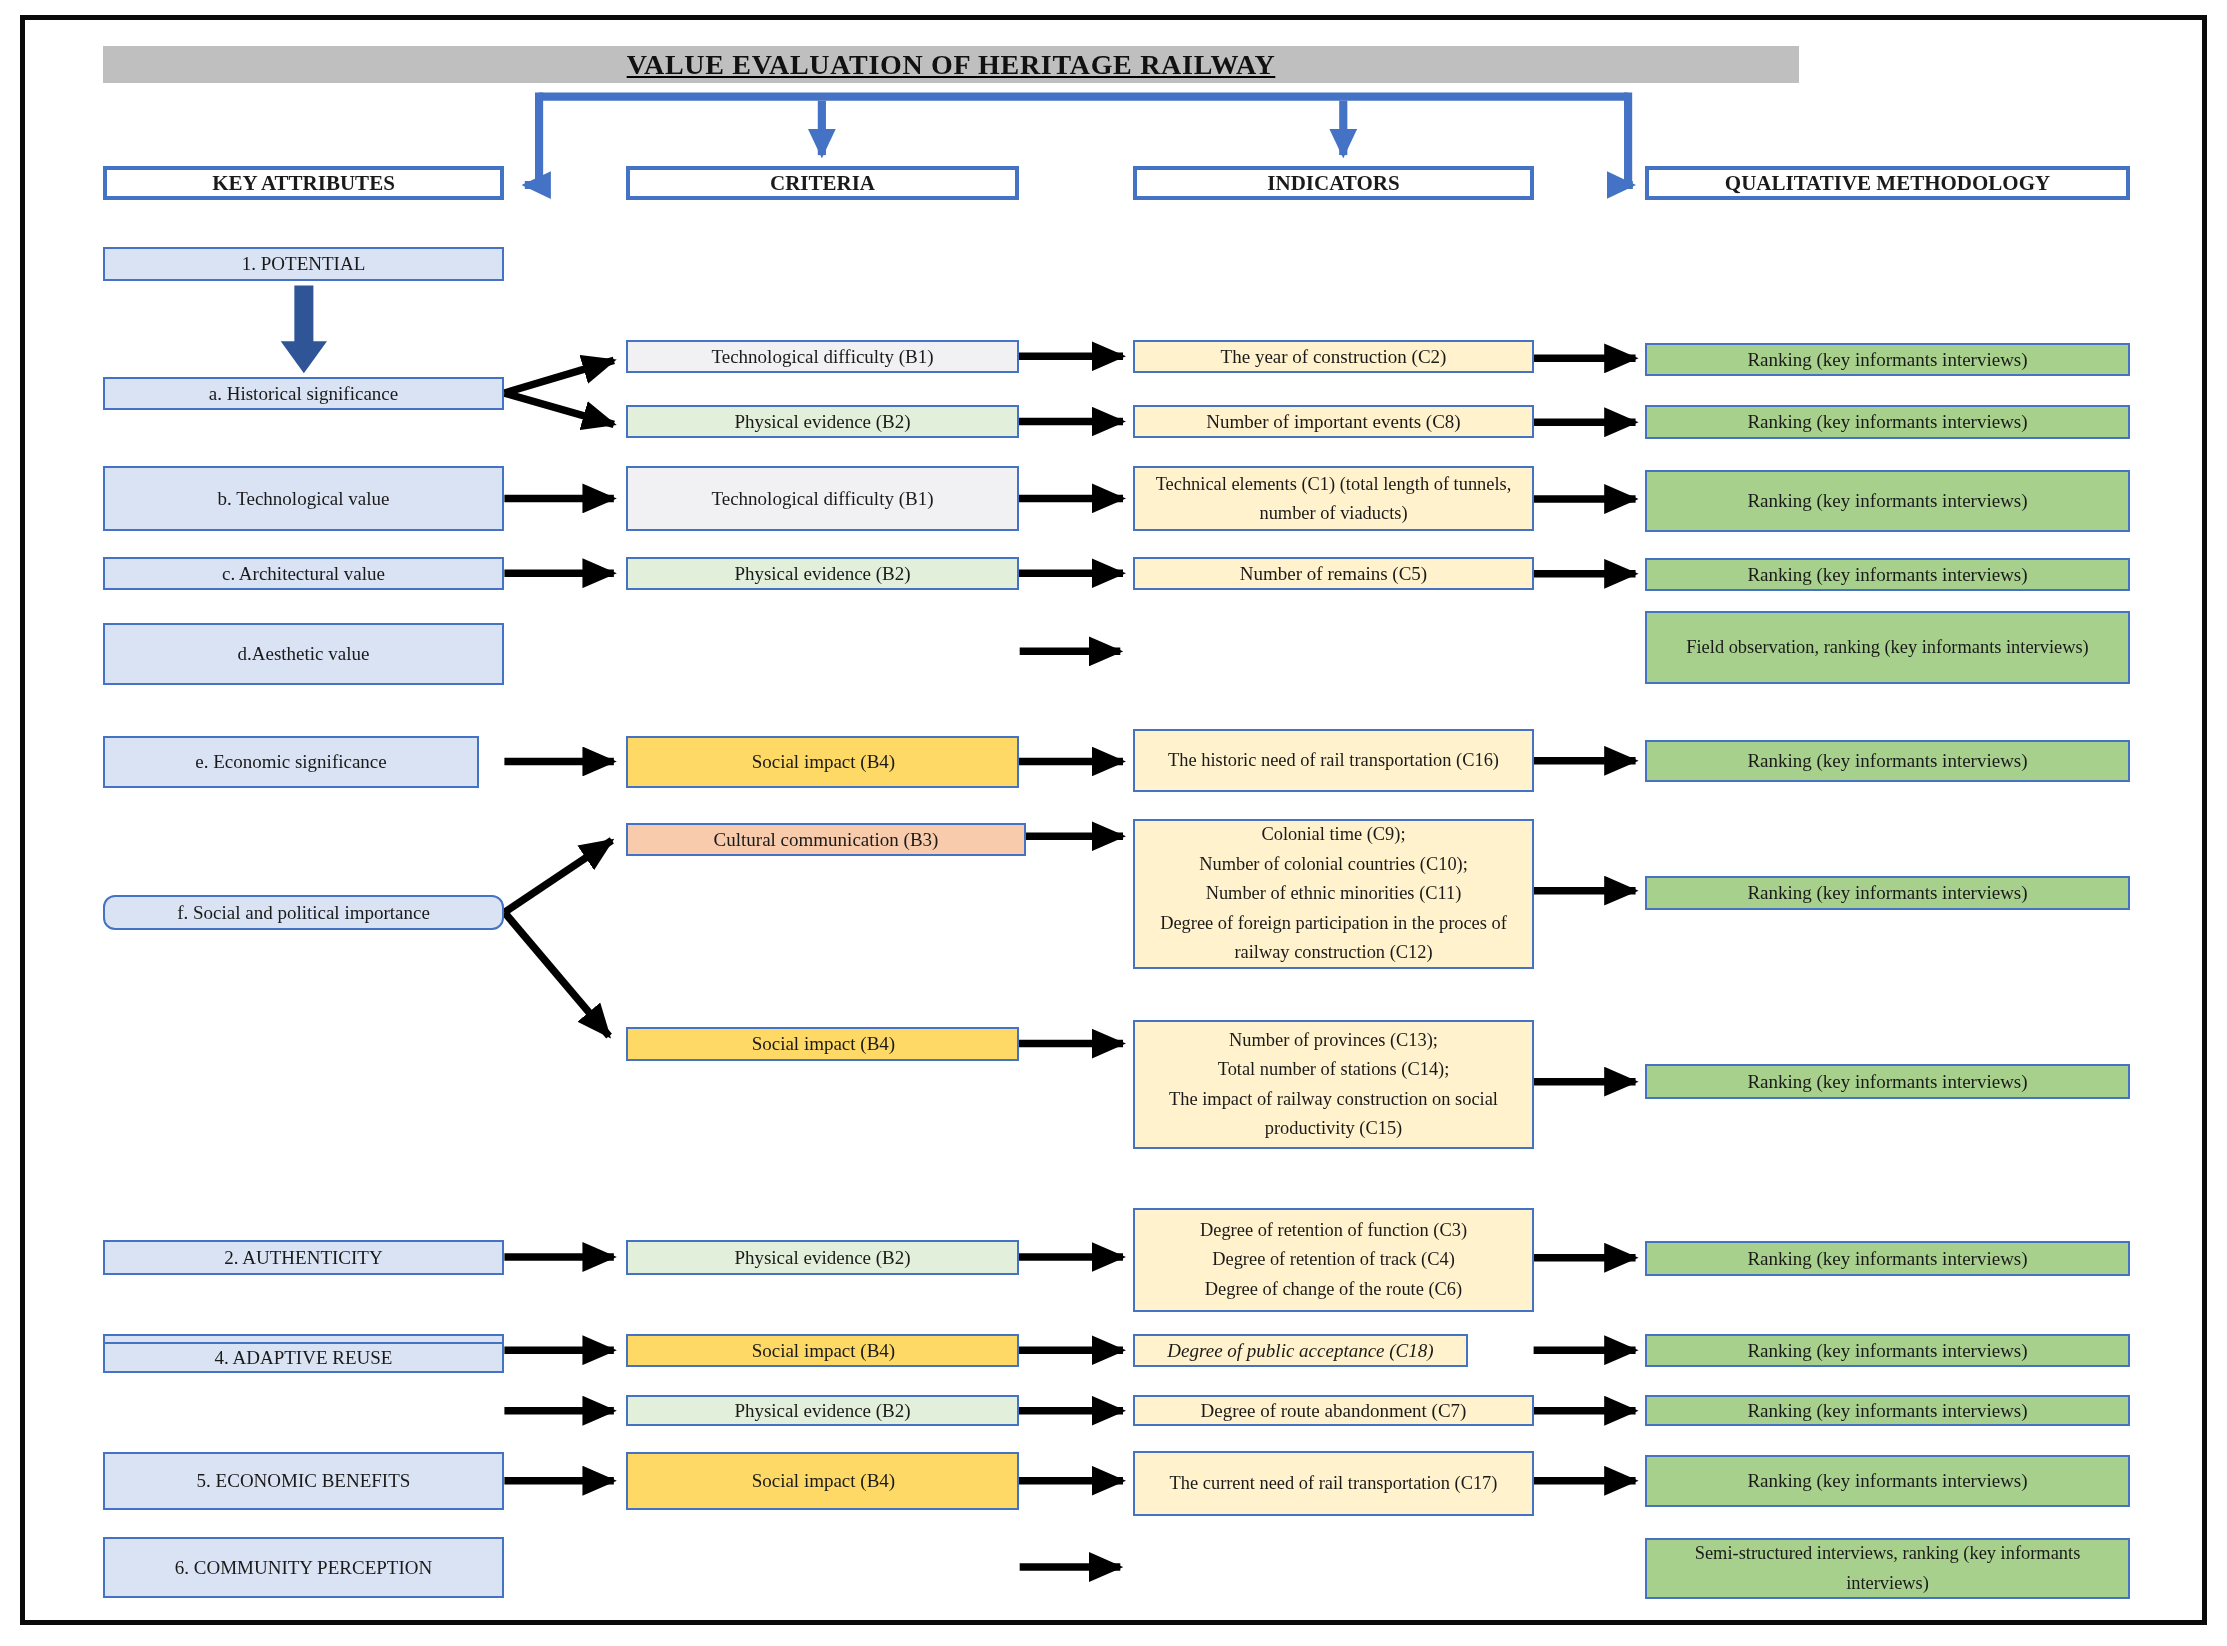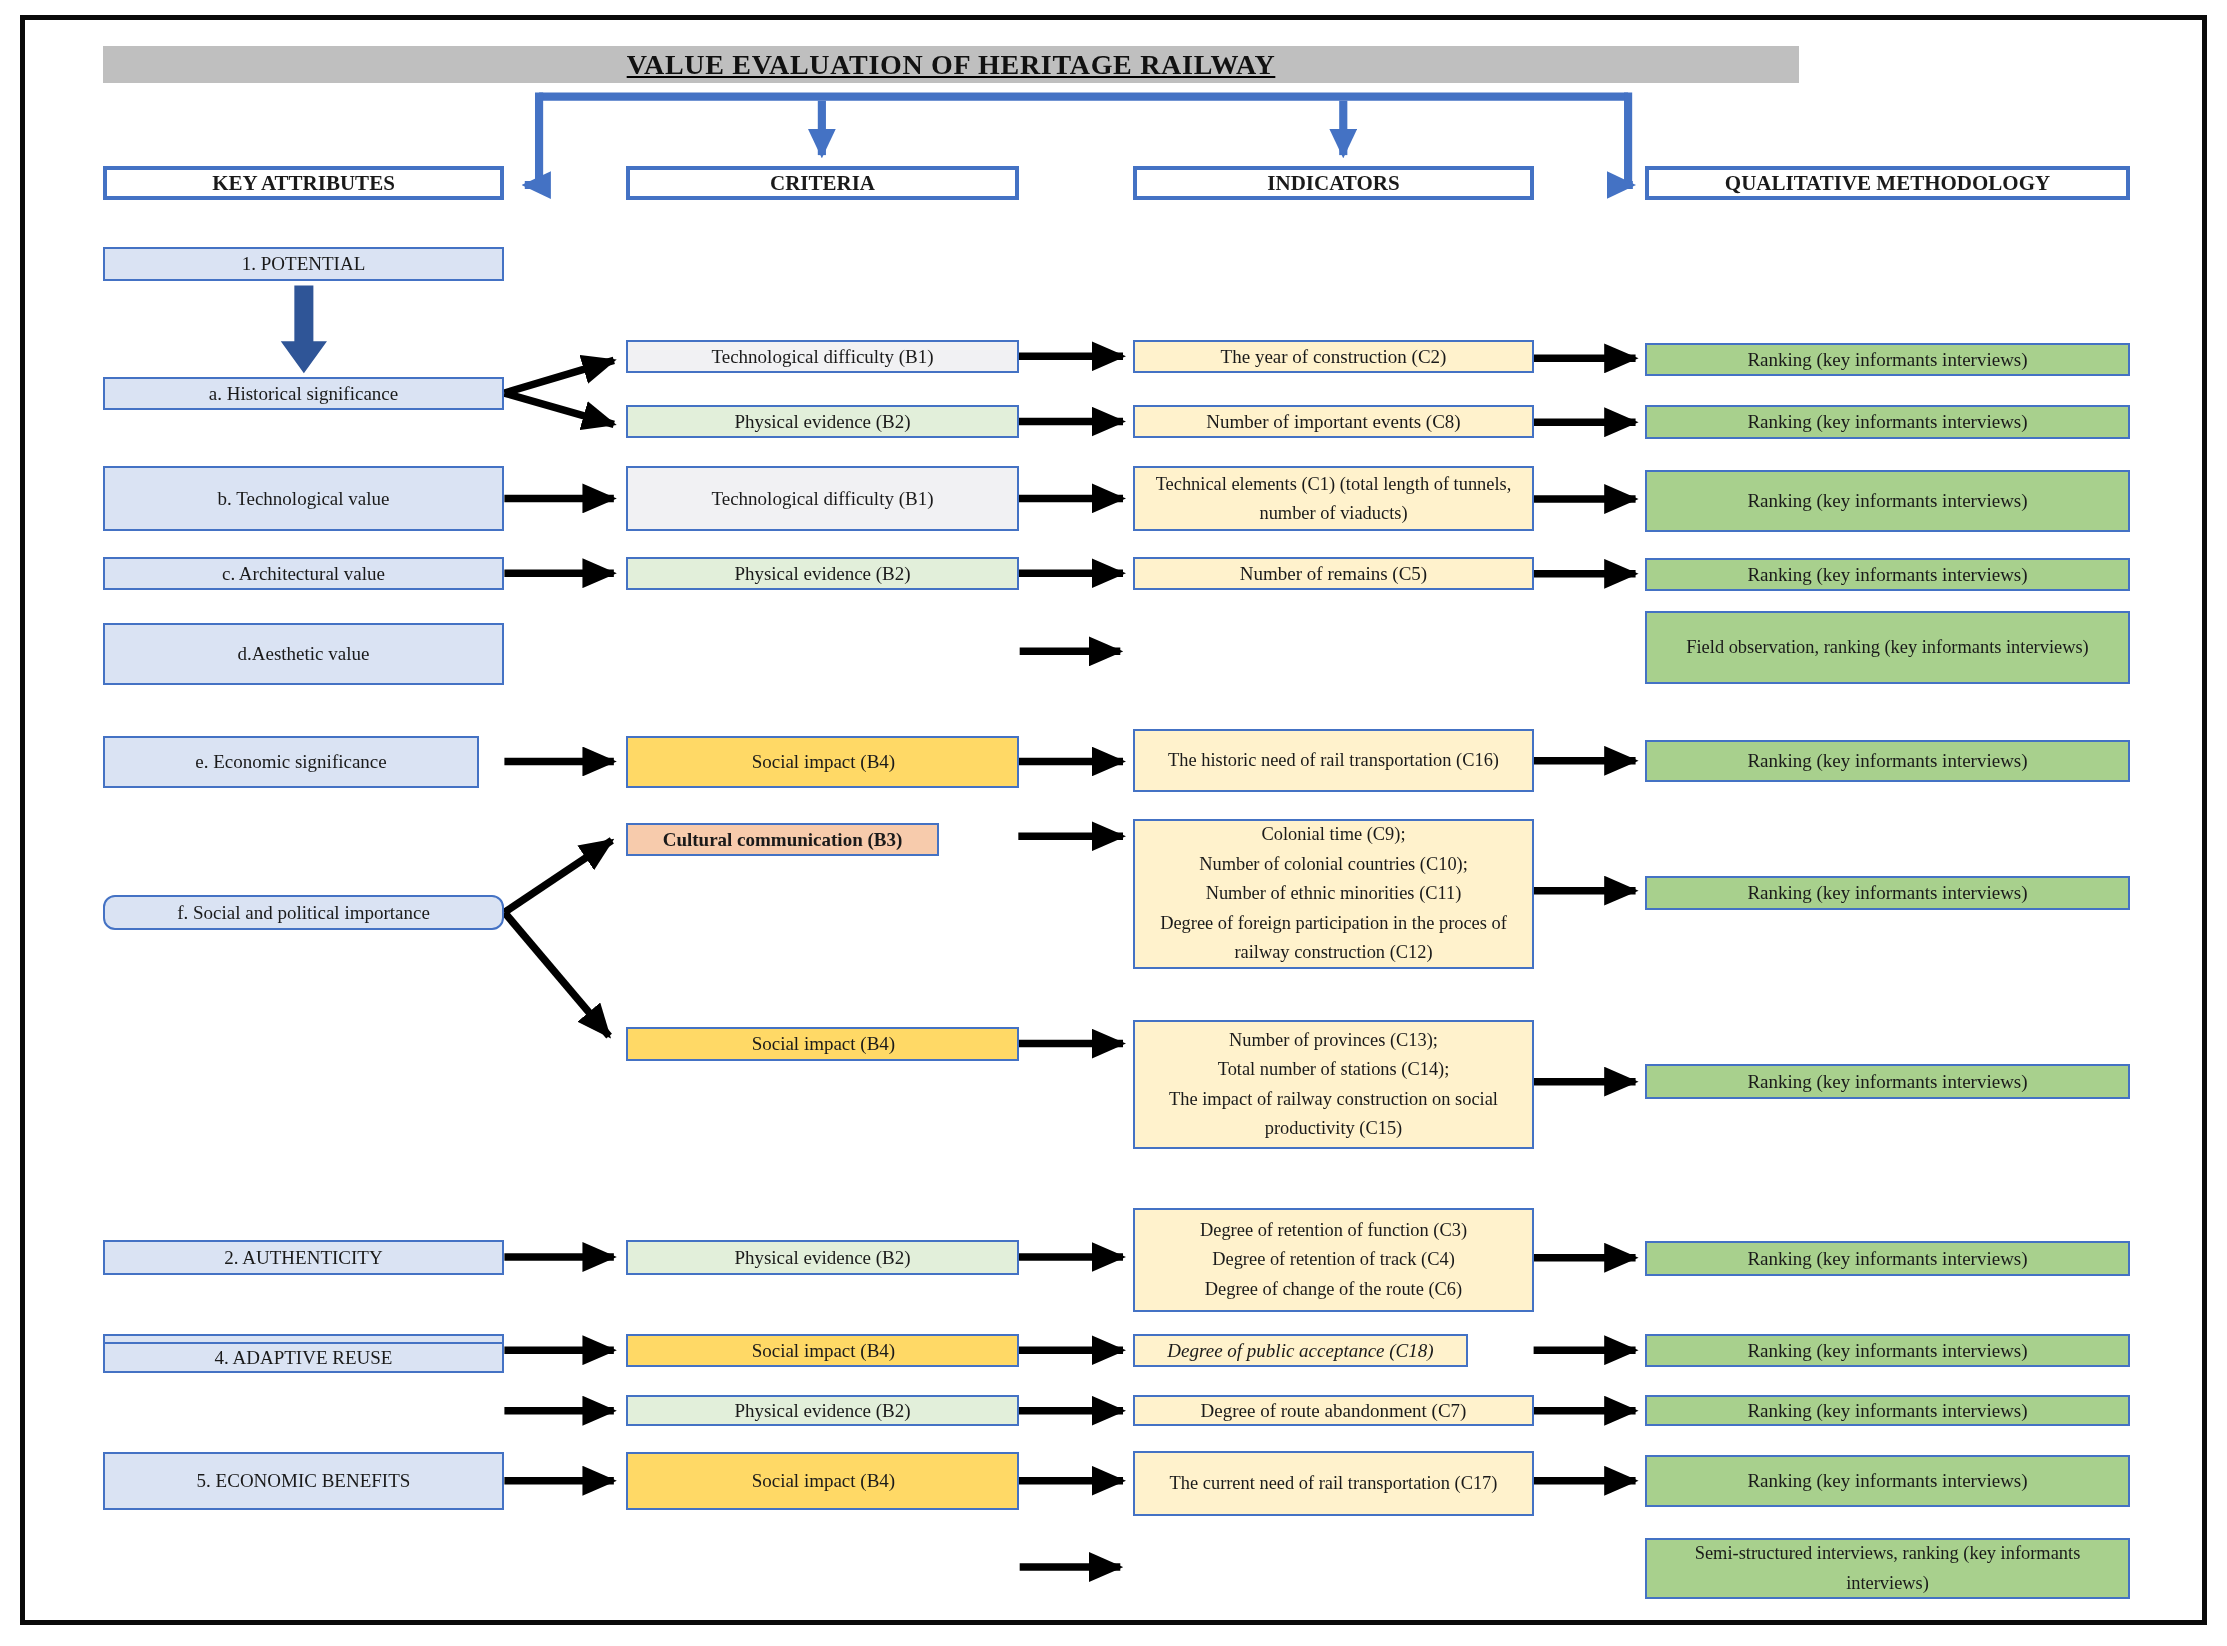--- a/index.html
+++ b/index.html
@@ -112,27 +112,28 @@
   <div class="box attr" style="left:103px;top:377px;width:401px;height:33px;">a. Historical significance</div>
   <div class="box attr" style="left:103px;top:466px;width:401px;height:65px;">b. Technological value</div>
   <div class="box attr" style="left:103px;top:557px;width:401px;height:33px;">c. Architectural value</div>
   <div class="box attr" style="left:103px;top:623px;width:401px;height:62px;">d.Aesthetic value</div>
   <div class="box attr" style="left:103px;top:736px;width:376px;height:52px;">e. Economic significance</div>
   <div class="box attr" style="left:103px;top:895px;width:401px;height:35px;border-radius:12px;">f. Social and political importance</div>
   <div class="box attr" style="left:103px;top:1240px;width:401px;height:35px;">2. AUTHENTICITY</div>
   <div class="box attr" style="left:103px;top:1334px;width:401px;height:33px;">3. STAKEHOLDERS</div>
   <div class="box attr" style="left:103px;top:1342px;width:401px;height:31px;">4. ADAPTIVE REUSE</div>
   <div class="box attr" style="left:103px;top:1452px;width:401px;height:58px;">5. ECONOMIC BENEFITS</div>
+  <div class="box attr" style="left:103px;top:1537px;width:401px;height:61px;">6. COMMUNITY PERCEPTION</div>
 
   <div class="box b1" style="left:626px;top:340px;width:393px;height:33px;">Technological difficulty (B1)</div>
   <div class="box b2" style="left:626px;top:405px;width:393px;height:33px;">Physical evidence (B2)</div>
   <div class="box b1" style="left:626px;top:466px;width:393px;height:65px;">Technological difficulty (B1)</div>
   <div class="box b2" style="left:626px;top:557px;width:393px;height:33px;">Physical evidence (B2)</div>
   <div class="box b4" style="left:626px;top:736px;width:393px;height:52px;">Social impact (B4)</div>
-  <div class="box b3" style="left:626px;top:823px;width:313px;height:33px;font-weight:bold;">Cultural communication (B3)</div>
+  <div class="box b3" style="left:626px;top:823px;width:400px;height:33px;">Cultural communication (B3)</div>
   <div class="box b4" style="left:626px;top:1027px;width:393px;height:34px;">Social impact (B4)</div>
   <div class="box b2" style="left:626px;top:1240px;width:393px;height:35px;">Physical evidence (B2)</div>
   <div class="box b4" style="left:626px;top:1334px;width:393px;height:33px;">Social impact (B4)</div>
   <div class="box b2" style="left:626px;top:1395px;width:393px;height:31px;">Physical evidence (B2)</div>
   <div class="box b4" style="left:626px;top:1452px;width:393px;height:58px;">Social impact (B4)</div>
 
   <div class="box ind" style="left:1133px;top:340px;width:401px;height:33px;">The year of construction (C2)</div>
   <div class="box ind" style="left:1133px;top:405px;width:401px;height:33px;">Number of important events (C8)</div>
   <div class="box ind ind2" style="left:1133px;top:466px;width:401px;height:65px;">Technical elements (C1) (total length of tunnels, number of viaducts)</div>
   <div class="box ind" style="left:1133px;top:557px;width:401px;height:33px;">Number of remains (C5)</div>

